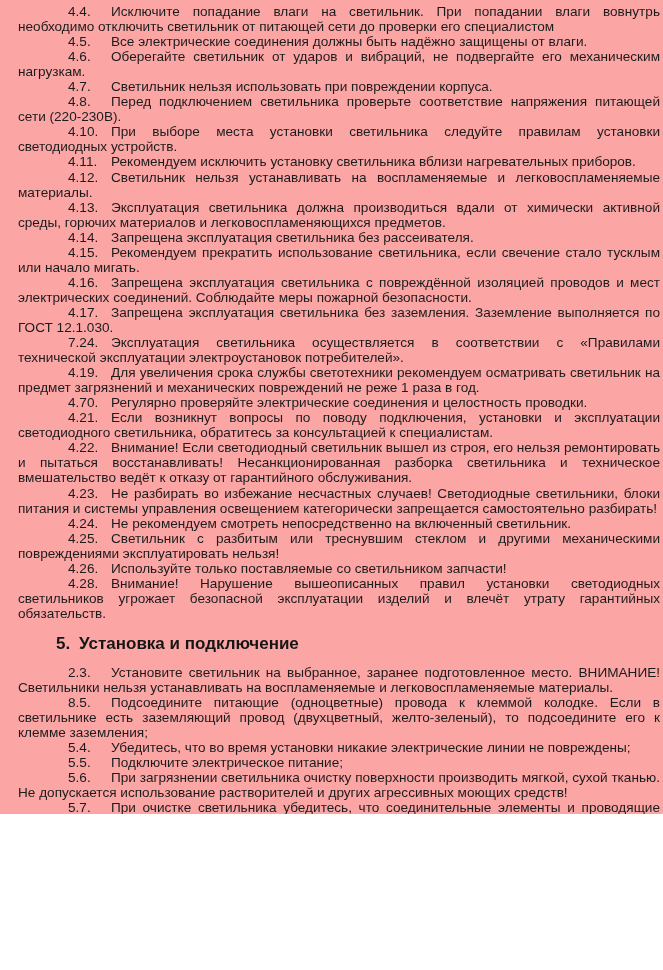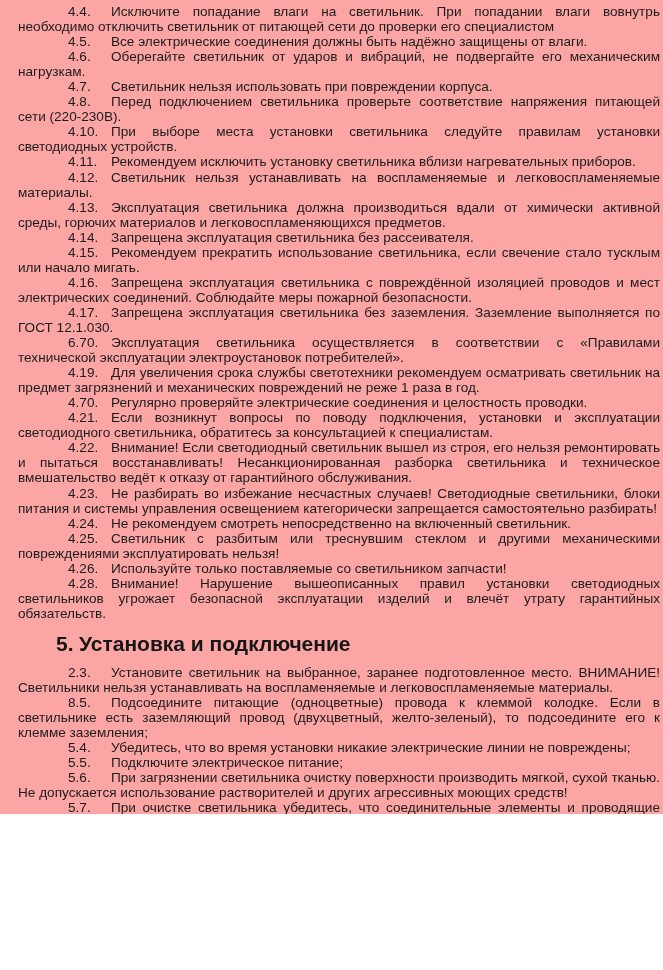--- a/index.html
+++ b/index.html
@@ -23,21 +23,21 @@
   }
   .item .num {
     display: inline-block;
     width: 43px;
     text-indent: 0;
   }
   .sec-heading {
     margin: 13px 0 12px 0;
     padding-left: 38px;
     text-indent: 0;
-    font-size: 21px;
+    font-size: 17px;
     line-height: 19px;
     font-weight: bold;
     color: #161616;
   }
   .sec-heading .hnum {
     display: inline-block;
     width: 23px;
   }
 </style>
 </head>
@@ -52,21 +52,21 @@
     <p class="item"><span class="num">4.7.</span><span>Светильник нельзя использовать при повреждении корпуса.</span></p>
     <p class="item"><span class="num">4.8.</span><span>Перед подключением светильника проверьте соответствие напряжения питающей сети (220-230В).</span></p>
     <p class="item"><span class="num">4.10.</span><span>При выборе места установки светильника следуйте правилам установки светодиодных устройств.</span></p>
     <p class="item"><span class="num">4.11.</span><span>Рекомендуем исключить установку светильника вблизи нагревательных приборов.</span></p>
     <p class="item"><span class="num">4.12.</span><span>Светильник нельзя устанавливать на воспламеняемые и легковоспламеняемые материалы.</span></p>
     <p class="item"><span class="num">4.13.</span><span>Эксплуатация светильника должна производиться вдали от химически активной среды, горючих материалов и легковоспламеняющихся предметов.</span></p>
     <p class="item"><span class="num">4.14.</span><span>Запрещена эксплуатация светильника без рассеивателя.</span></p>
     <p class="item"><span class="num">4.15.</span><span>Рекомендуем прекратить использование светильника, если свечение стало тусклым или начало мигать.</span></p>
     <p class="item"><span class="num">4.16.</span><span>Запрещена эксплуатация светильника с повреждённой изоляцией проводов и мест электрических соединений. Соблюдайте меры пожарной безопасности.</span></p>
     <p class="item"><span class="num">4.17.</span><span>Запрещена эксплуатация светильника без заземления. Заземление выполняется по ГОСТ 12.1.030.</span></p>
-    <p class="item"><span class="num">6.70.</span><span>Эксплуатация светильника осуществляется в соответствии с «Правилами технической эксплуатации электроустановок потребителей».</span></p>
+    <p class="item"><span class="num">7.24.</span><span>Эксплуатация светильника осуществляется в соответствии с «Правилами технической эксплуатации электроустановок потребителей».</span></p>
     <p class="item"><span class="num">4.19.</span><span>Для увеличения срока службы светотехники рекомендуем осматривать светильник на предмет загрязнений и механических повреждений не реже 1 раза в год.</span></p>
     <p class="item"><span class="num">4.70.</span><span>Регулярно проверяйте электрические соединения и целостность проводки.</span></p>
     <p class="item"><span class="num">4.21.</span><span>Если возникнут вопросы по поводу подключения, установки и эксплуатации светодиодного светильника, обратитесь за консультацией к специалистам.</span></p>
     <p class="item"><span class="num">4.22.</span><span>Внимание! Если светодиодный светильник вышел из строя, его нельзя ремонтировать и пытаться восстанавливать! Несанкционированная разборка светильника и техническое вмешательство ведёт к отказу от гарантийного обслуживания.</span></p>
     <p class="item"><span class="num">4.23.</span><span>Не разбирать во избежание несчастных случаев! Светодиодные светильники, блоки питания и системы управления освещением категорически запрещается самостоятельно разбирать!</span></p>
     <p class="item"><span class="num">4.24.</span><span>Не рекомендуем смотреть непосредственно на включенный светильник.</span></p>
     <p class="item"><span class="num">4.25.</span><span>Светильник с разбитым или треснувшим стеклом и другими механическими повреждениями эксплуатировать нельзя!</span></p>
     <p class="item"><span class="num">4.26.</span><span>Используйте только поставляемые со светильником запчасти!</span></p>
     <p class="item"><span class="num">4.28.</span><span>Внимание! Нарушение вышеописанных правил установки светодиодных светильников угрожает безопасной эксплуатации изделий и влечёт утрату гарантийных обязательств.</span></p>
   </div>

